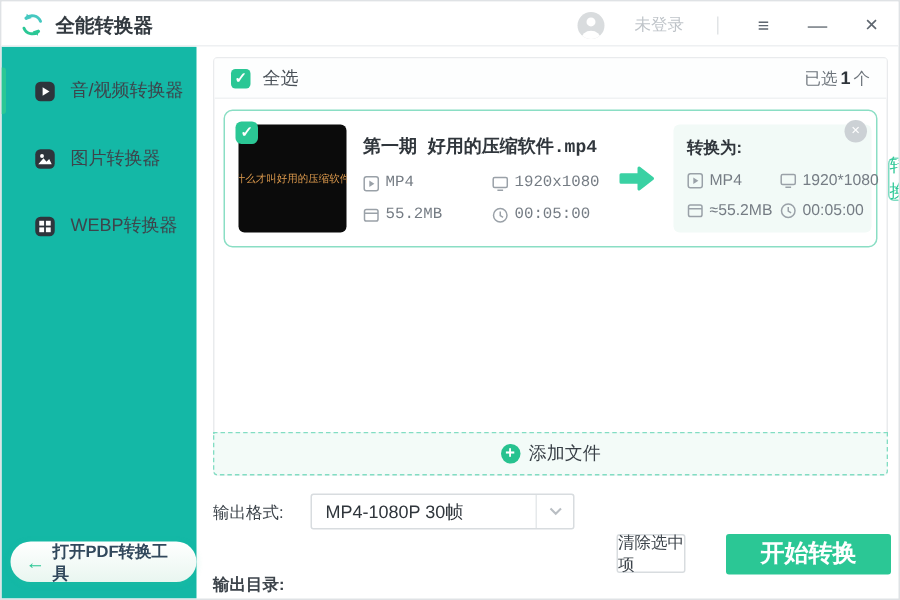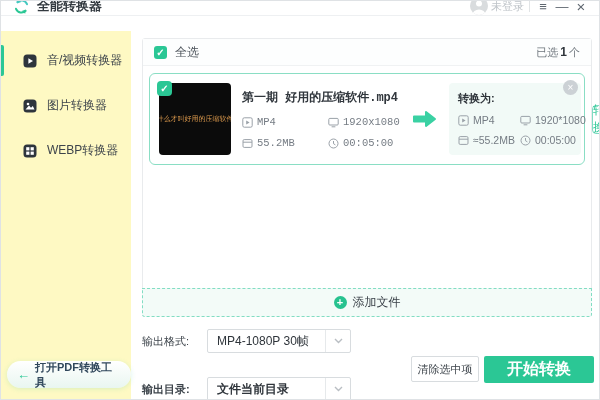--- a/index.html
+++ b/index.html
@@ -5,37 +5,37 @@
   * { margin:0; padding:0; box-sizing:border-box; }
   html,body { background:#e9ebee; }
   .app {
     position:relative; width:600px; height:400px; background:#fff;
     font-family:"Liberation Sans", sans-serif; overflow:hidden;
     border:1px solid #dfe2e5;
   }
 
   
   .titlebar {
-    position:absolute; left:0; top:0; right:0; height:15px;
-    display:flex; align-items:flex-end; padding:2px 10px 0 12px;
+    position:absolute; left:0; top:0; right:0; height:30px;
+    display:flex; align-items:center; padding:2px 10px 0 12px;
     border-bottom:1px solid #eef0f2; background:#fff; z-index:5;
   }
   .logo { width:17px; height:17px; display:flex; }
   .app-title { margin-left:7px; font-size:13px; font-weight:bold; color:#333a40; }
-  .tb-right { margin-left:auto; display:flex; align-items:center; gap:3px; }
+  .tb-right { margin-left:auto; display:flex; align-items:center; gap:20px; }
   .avatar { width:18px; height:18px; border-radius:50%; background:#d9dcde; display:flex; align-items:flex-end; justify-content:center; overflow:hidden; }
   .login-label { font-size:11px; color:#bfc4c9; }
   .tb-divider { width:1px; height:12px; background:#e1e4e6; margin:0 2px; }
   .tb-icon { font-size:13px; color:#5f6770; width:16px; text-align:center; cursor:default; }
   .tb-icon.close { font-size:15px; }
 
   
   .sidebar {
     position:absolute; left:0; top:30px; bottom:0; width:130px;
-    background:#fef9c3;
+    background:#14b8a6;
   }
   .nav { padding-top:7px; }
   .nav-item {
     position:relative; height:45px; display:flex; align-items:center;
     padding-left:21px; gap:9px; font-size:12px; color:#3d444b;
   }
   .nav-item .glyph { width:16px; height:16px; display:flex; flex:none; }
   .nav-item.active::before {
     content:""; position:absolute; left:0; top:7px; width:3px; height:31px;
     background:#2bc795; border-radius:0 2px 2px 0;
@@ -114,29 +114,29 @@
     color:#fff; font-size:11px; line-height:12px; text-align:center; font-weight:bold;
   }
   .add-label { font-size:12px; color:#383f46; }
 
   
   .out-row { position:absolute; left:141px; height:24px; display:flex; align-items:center; }
   .out-row.fmt { top:328px; }
   .out-row.dir { top:376px;font-weight:bold; }
   .out-label { font-size:11px; color:#3d444b; width:65px; flex:none; }
   .select {
-    width:144px; height:24px; border:1px solid #d8dcdf; border-radius:2px;
+    width:176px; height:24px; border:1px solid #d8dcdf; border-radius:2px;
     background:#fff; display:flex; align-items:center;
   }
   .select-value { flex:1; padding-left:9px; font-size:12px; color:#2f353b; white-space:nowrap; }
   .select-chev { width:25px; height:100%; border-left:1px solid #e6e9eb; display:flex; align-items:center; justify-content:center; }
 
   
   .clear-btn {
-    position:absolute; left:410px; top:355px; width:68px; height:26px;
+    position:absolute; left:410px; top:355px; width:46px; height:26px;
     border:1px solid #d8dcdf; border-radius:2px; background:#fff;
     font-size:11px; color:#3d444b; display:flex; align-items:center; justify-content:center;
   }
   .start-btn {
     position:absolute; left:483px; top:355px; width:110px; height:27px;
     background:#2bc795; border-radius:2px; color:#fff; font-size:16px;
     display:flex; align-items:center; justify-content:center; font-weight:bold;
   }
 </style>
 </head>
@@ -315,26 +315,18 @@
       <span class="select-chev">
         <svg width="9" height="6" viewBox="0 0 9 6">
             <path d="M1 1 L4.5 4.5 L8 1" fill="none" stroke="#b9bec3" stroke-width="1.4"></path>
           </svg>
       </span>
     </div>
   </div>
 
   <div class="out-row dir">
     <span class="out-label">输出目录:</span>
-    <div class="select">
-      <span class="select-value">文件当前目录</span>
-      <span class="select-chev">
-        <svg width="9" height="6" viewBox="0 0 9 6">
-            <path d="M1 1 L4.5 4.5 L8 1" fill="none" stroke="#b9bec3" stroke-width="1.4"></path>
-          </svg>
-      </span>
-    </div>
   </div>
 
   <div class="clear-btn">清除选中项</div>
   <div class="start-btn">开始转换</div>
 
 </div>
 
 </body></html>

